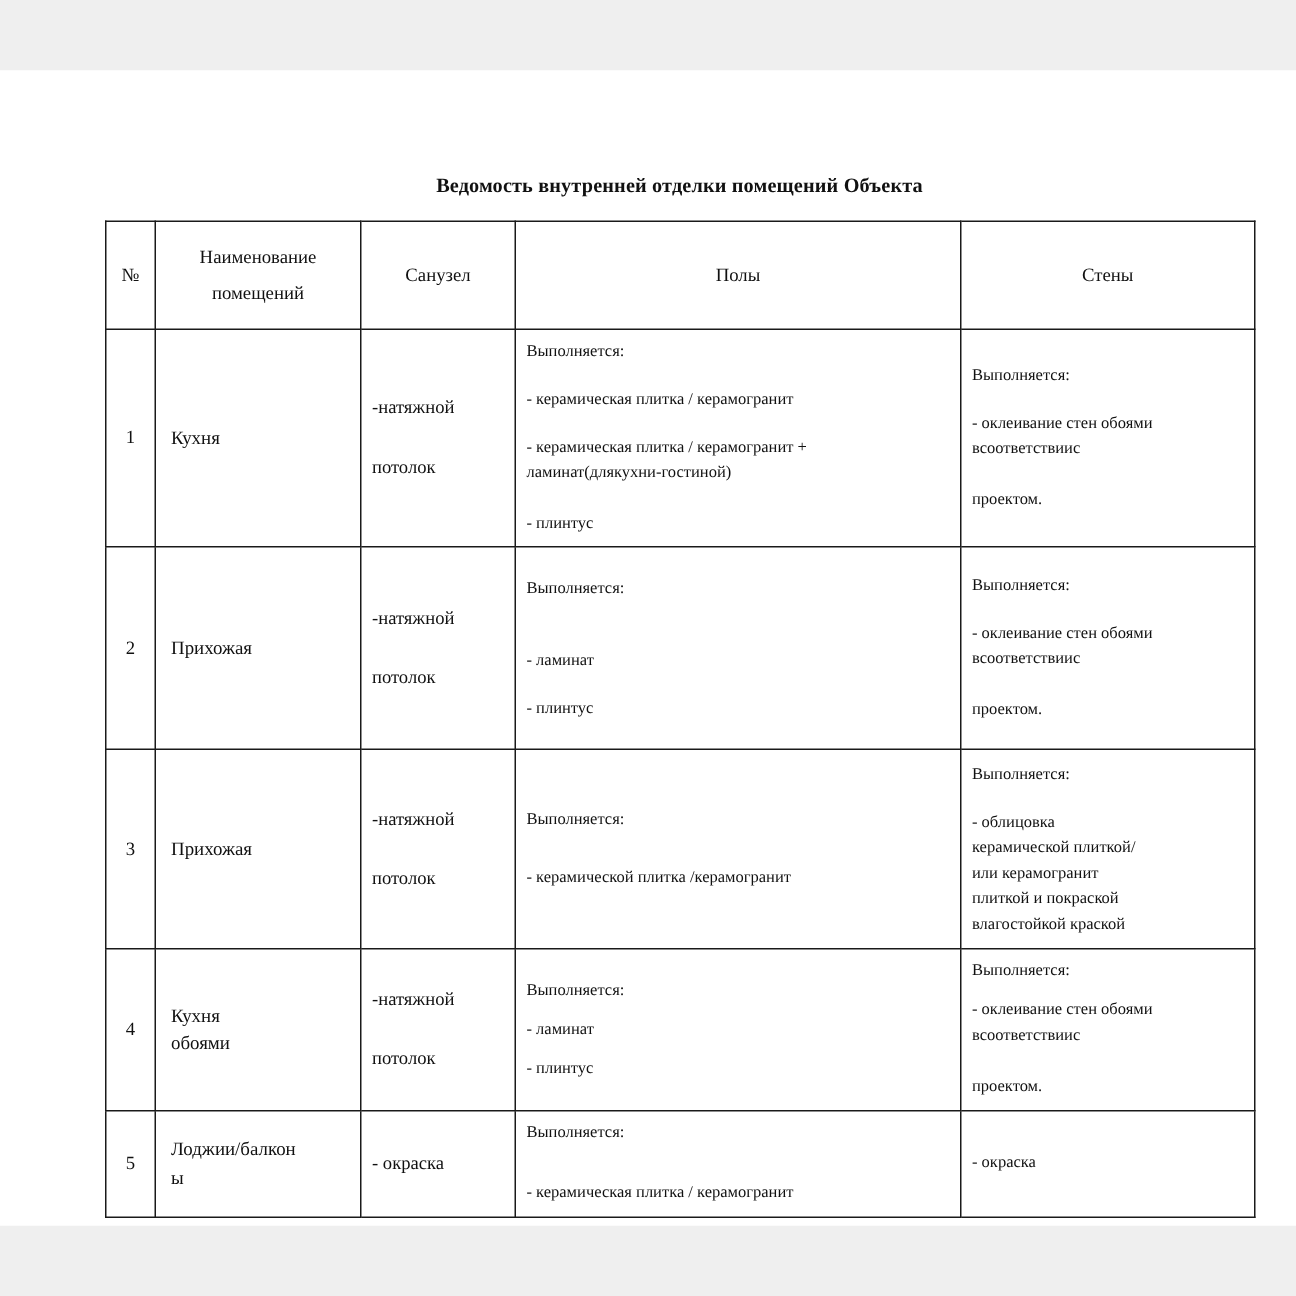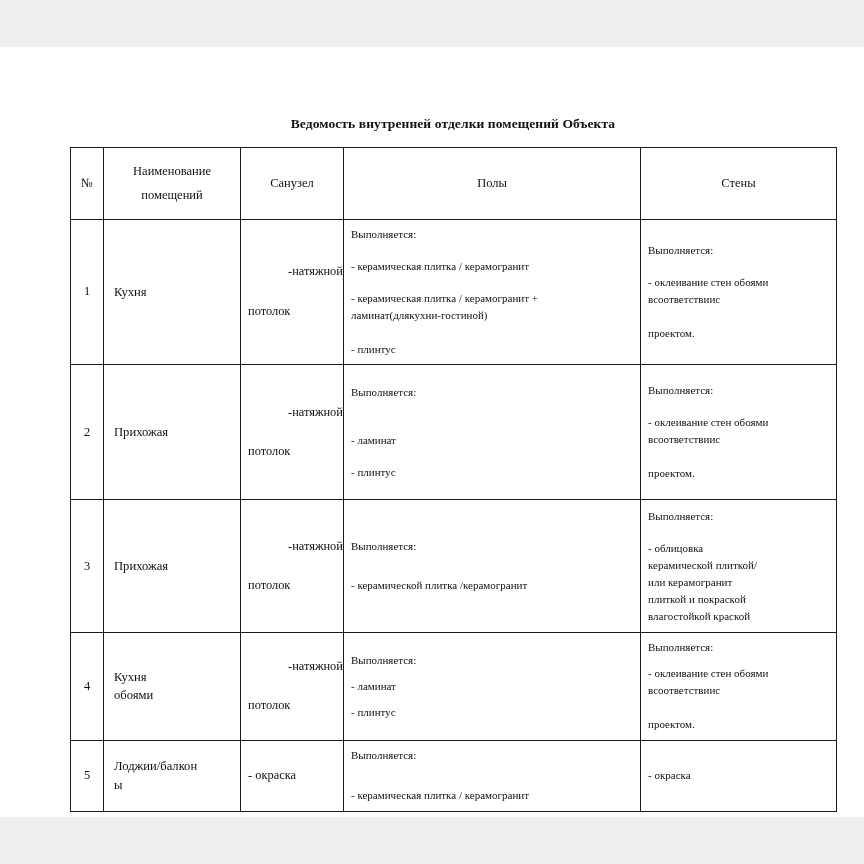--- a/index.html
+++ b/index.html
@@ -106,21 +106,20 @@
 
   .ceil-block {
     text-align: justify;
     text-align-last: left;
     font-size: 12.4px;
     line-height: 1.6;
     padding: 6px 8px 6px 7px;
   }
   .force-justify {
     text-align: justify;
-    margin-left: 40px;
   }
   .force-justify::after {
     content: "";
     display: inline-block;
     width: 100%;
   }
 </style>
 </head>
 <body>
 

